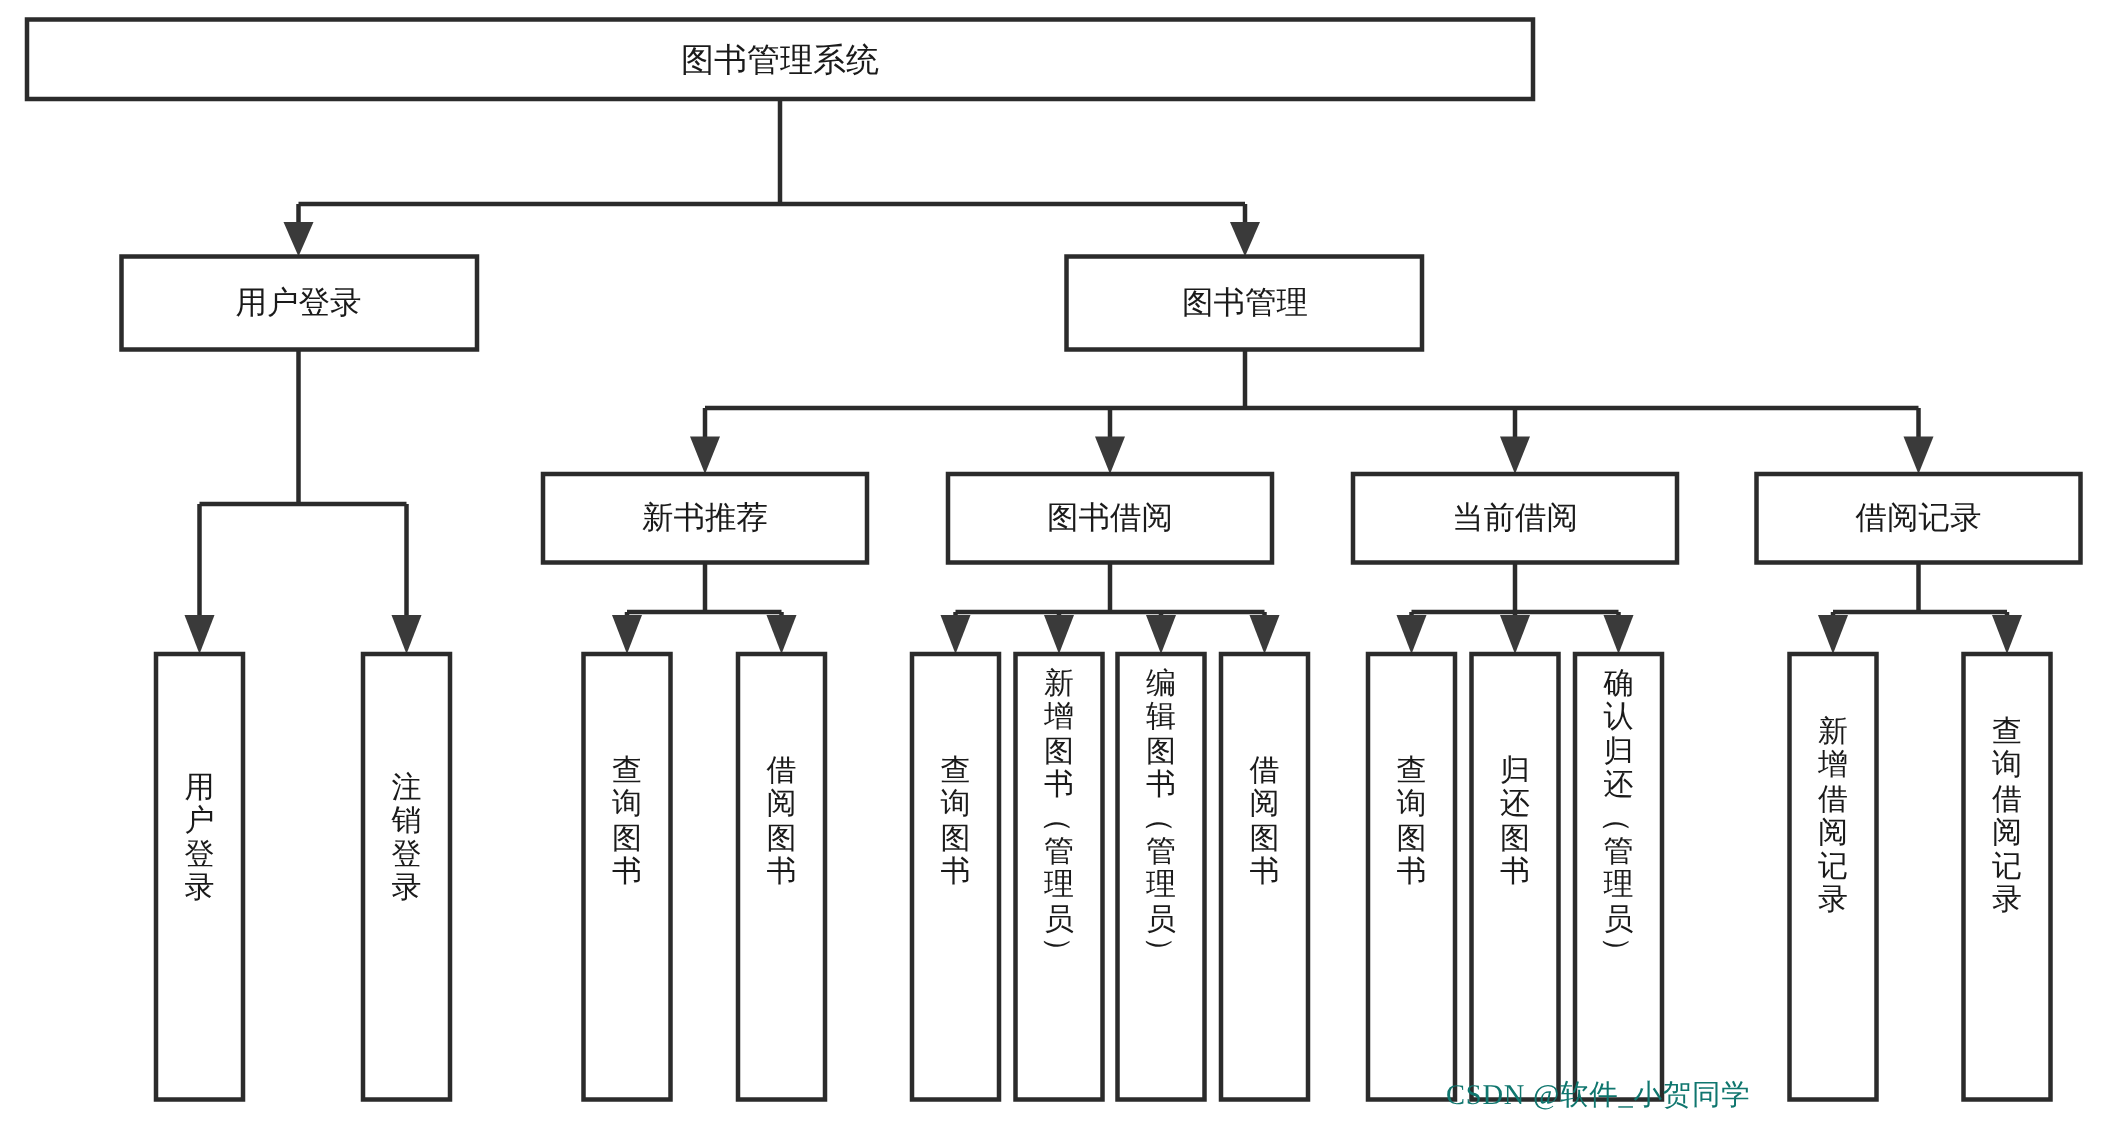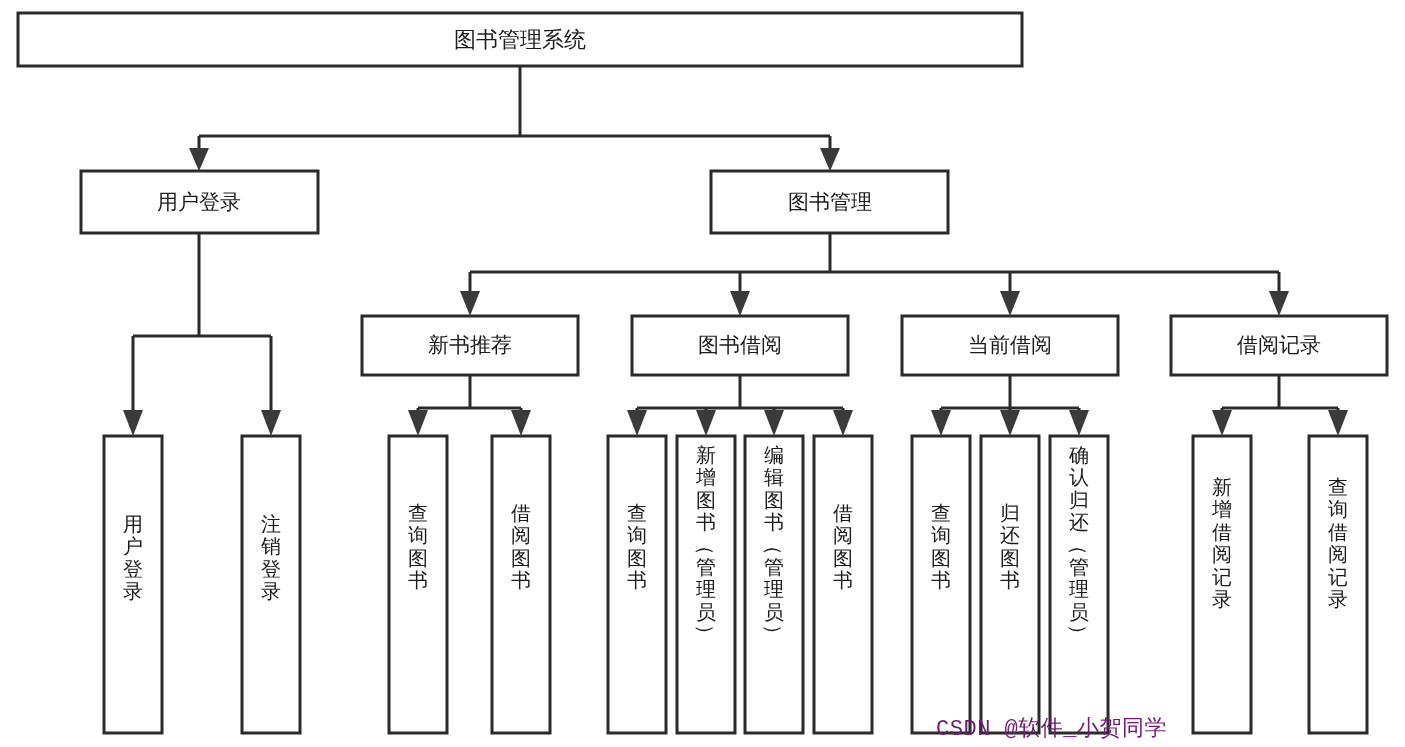--- a/index.html
+++ b/index.html
@@ -68,23 +68,23 @@
   .vlabel span {
     display: block;
   }
   .vlabel .paren {
     transform: rotate(90deg);
   }
   .watermark {
     position: absolute;
     right: 8px;
     bottom: 4px;
-    font-family: Liberation Mono, monospace;
-    font-size: 22px;
-    color: #701a75;
+    font-family: Liberation Serif, serif;
+    font-size: 19px;
+    color: #0f766e;
     letter-spacing: 0.5px;
     user-select: none;
   }
 </style>
 </head>
 <body>
 
 <div id="diagram-root">
 
   <svg id="flow-svg" viewBox="0 0 1405 747">

